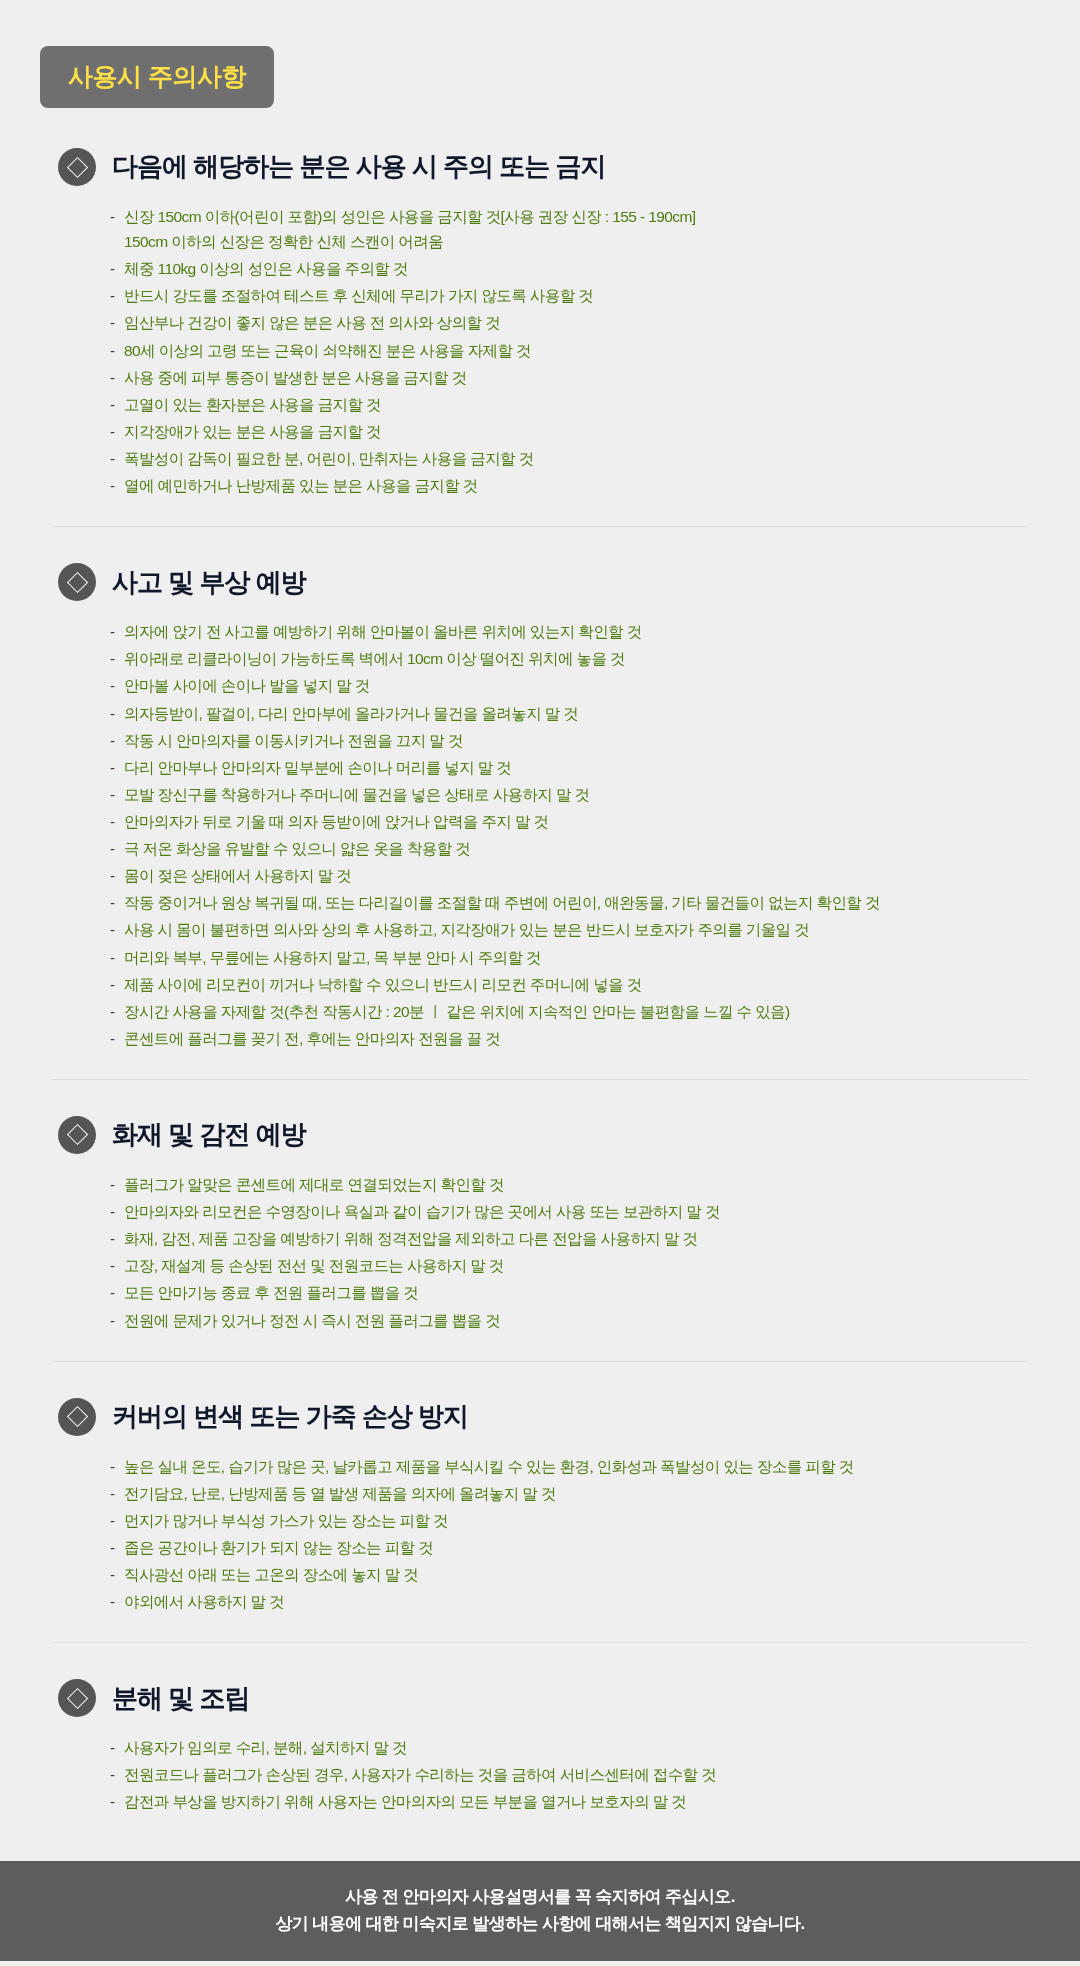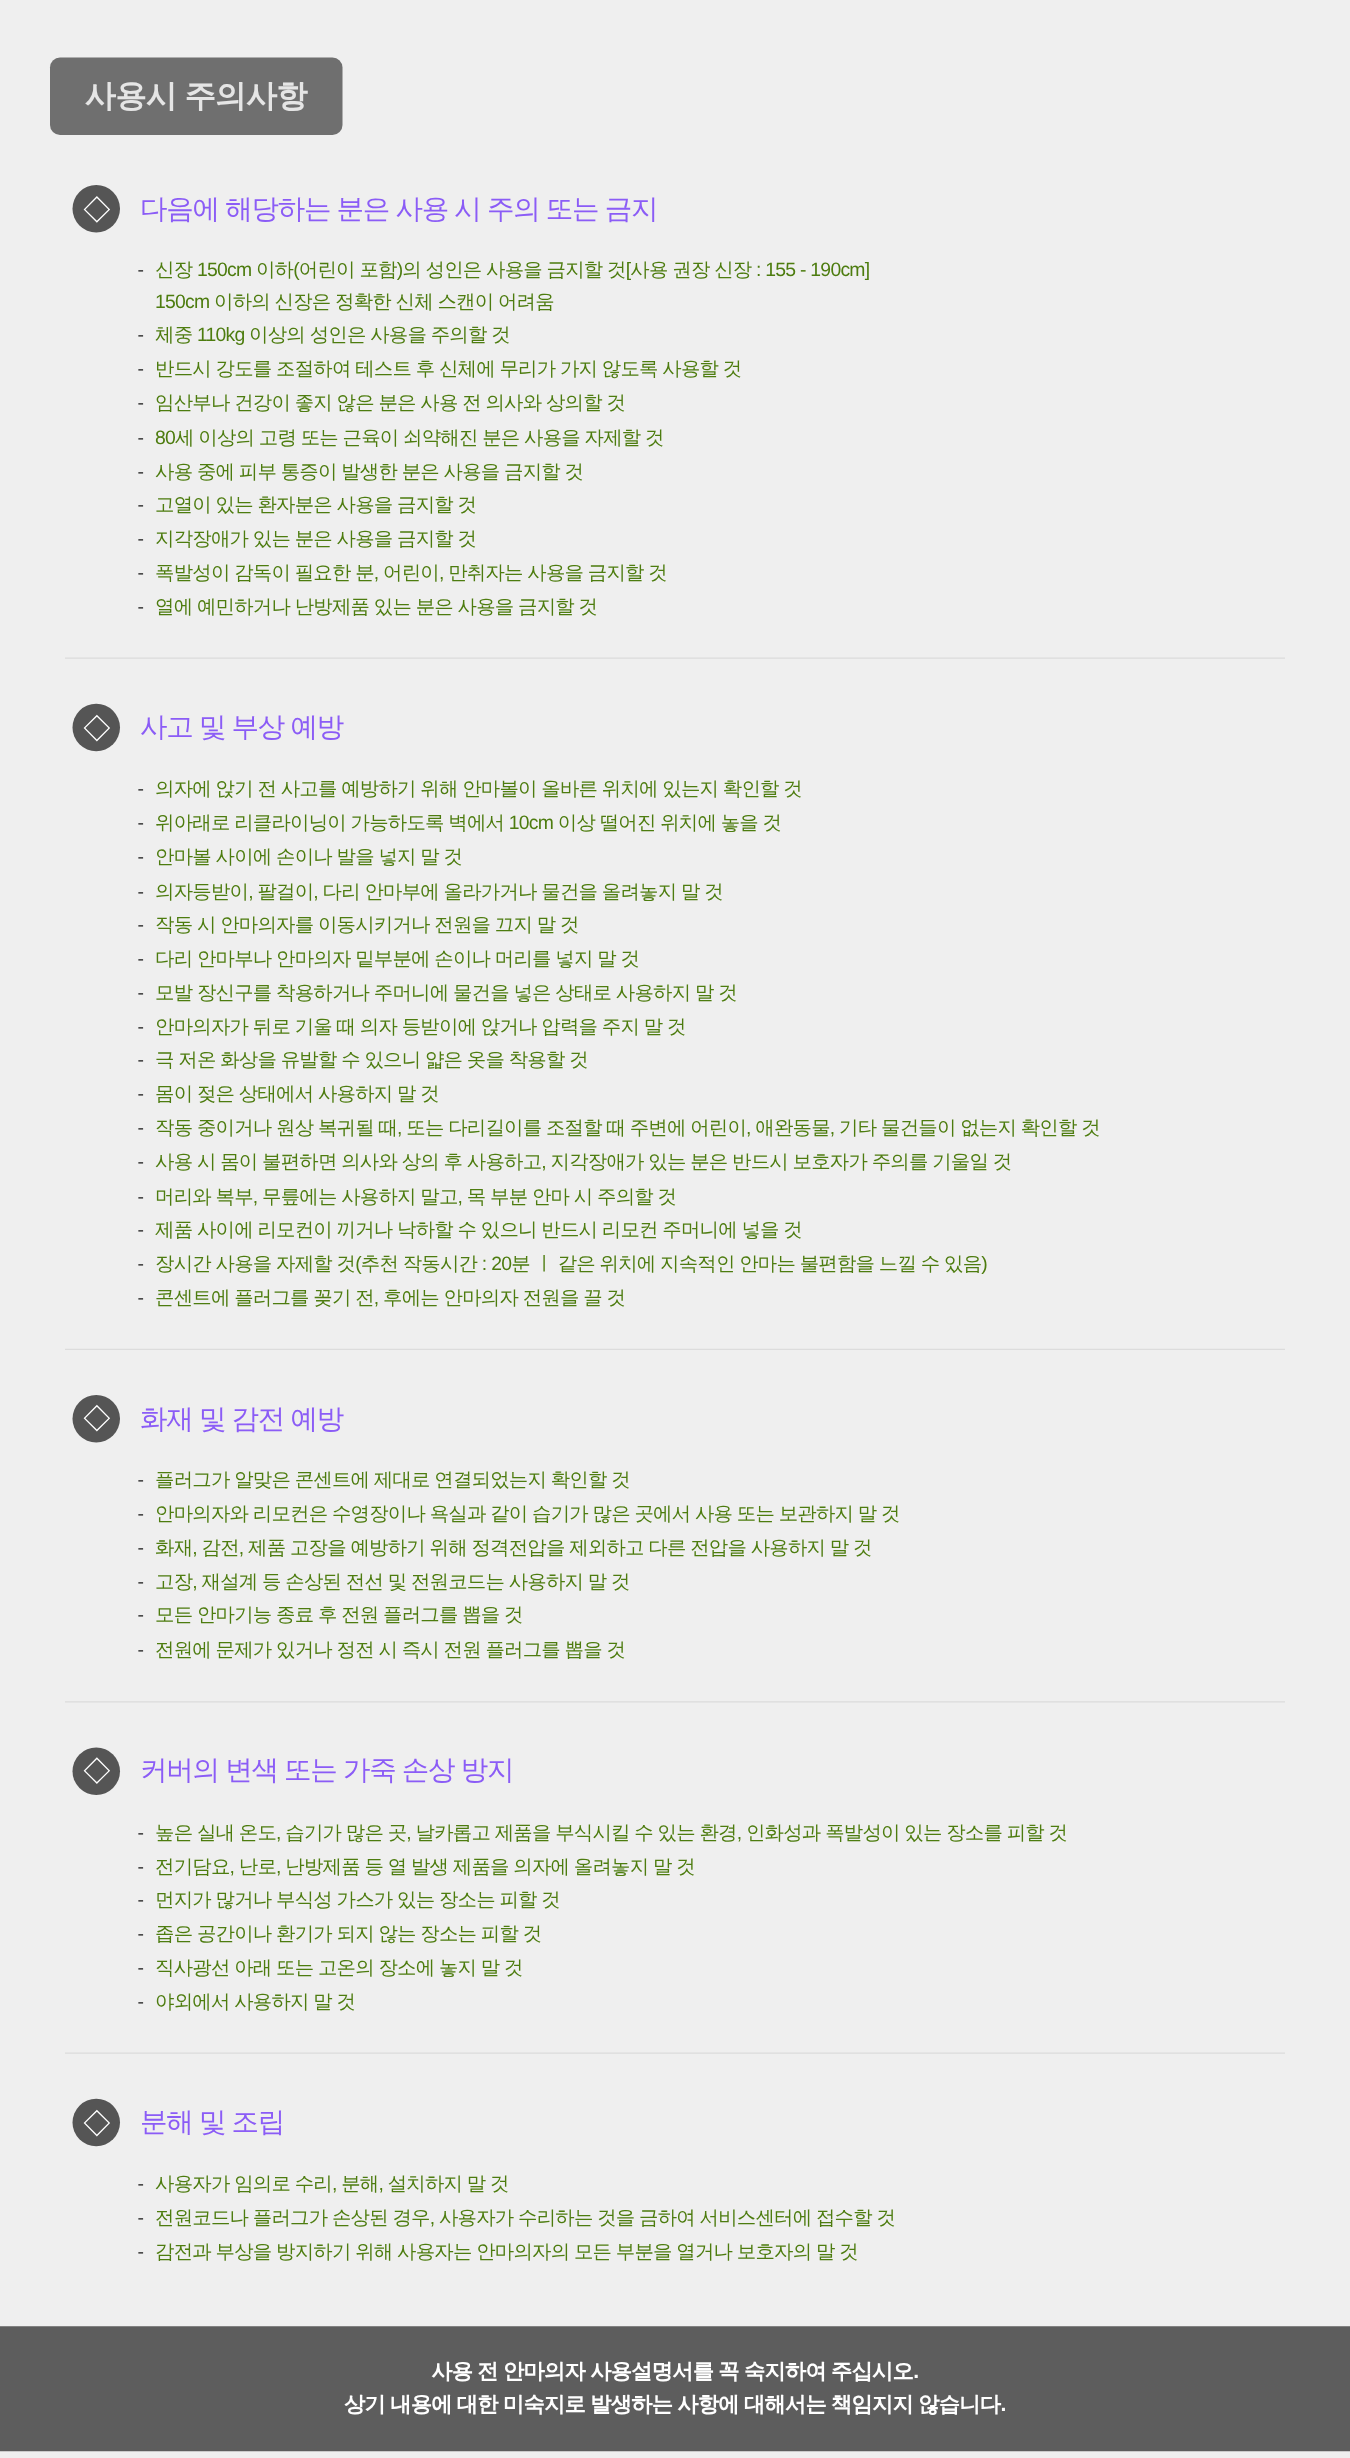--- a/index.html
+++ b/index.html
@@ -21,21 +21,21 @@
     background: #efefef;
     box-sizing: border-box;
     padding: 0 0 0 0;
   }
 
   
   .title-tab {
     display: inline-block;
     margin: 46px 0 0 40px;
     background: #6f6f6f;
-    color: #e5e5e5;
+    color: #fde047;
     font-size: 25px;
     font-weight: bold;
     letter-spacing: -0.5px;
     padding: 14px 28px 15px 28px;
     border-radius: 8px;
   }
 
   
   .sections {
     margin: 34px 0 0 0;
@@ -69,23 +69,23 @@
     flex: 0 0 auto;
   }
   .diamond-badge .dia {
     width: 13px;
     height: 13px;
     border: 1.6px solid #ffffff;
     transform: rotate(45deg);
     display: block;
   }
   .sec-title {
-    font-size: 22px;
-    font-weight: normal;
-    color: #8b5cf6;
+    font-size: 26px;
+    font-weight: bold;
+    color: #0f172a;
     letter-spacing: -1px;
     line-height: 1.2;
   }
 
   .sec-list {
     list-style: none;
     margin: 0;
     padding: 4px 0 0 58px;
   }
   .sec-list li {

